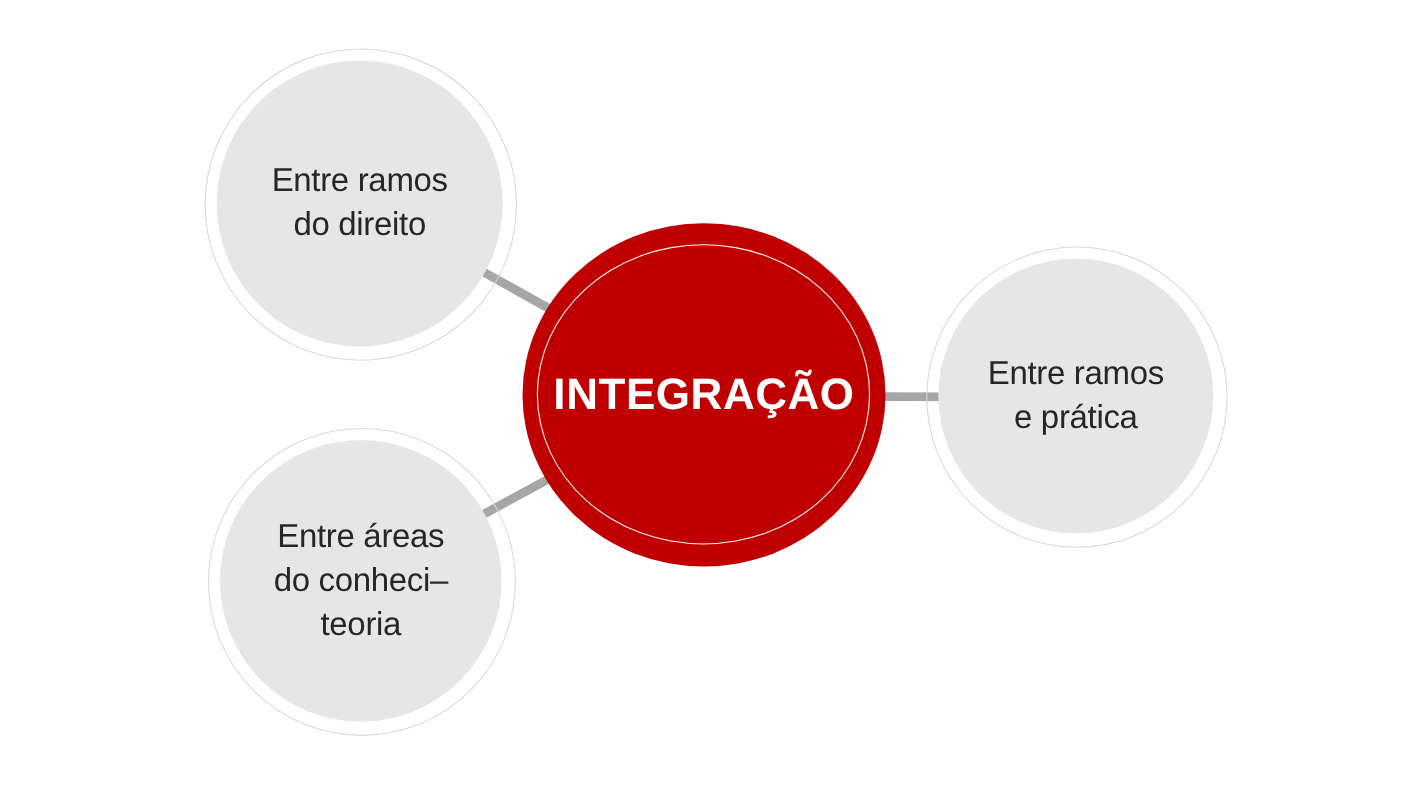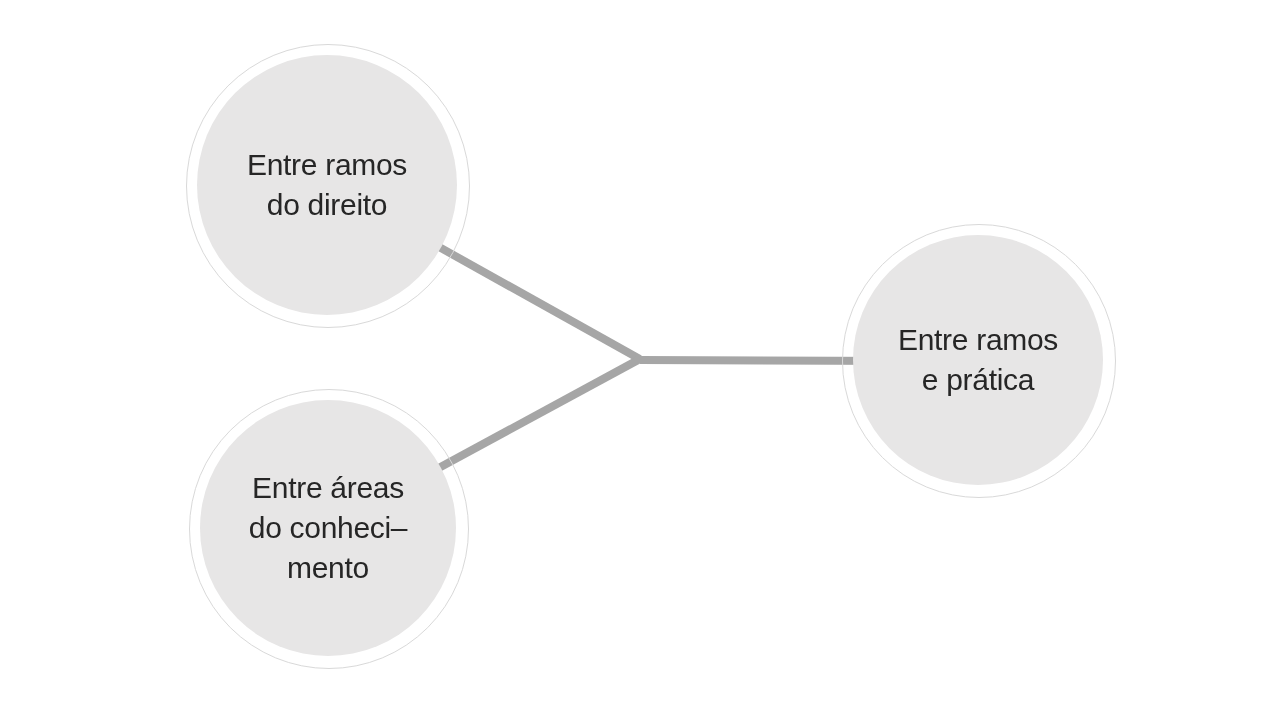--- a/index.html
+++ b/index.html
@@ -111,22 +111,26 @@
   <div class="ring r-right"></div>
 
   <div class="node n-topleft">
     <span class="node-label">Entre ramos
 do direito</span>
   </div>
 
   <div class="node n-botleft">
     <span class="node-label">Entre áreas
 do conheci–
-mento</span>
+teoria</span>
   </div>
 
   <div class="node n-right">
     <span class="node-label">Entre ramos
 e prática</span>
   </div>
 
+  <div class="center-node">
+    <div class="center-inner-ring"></div>
+    <span class="center-label">INTEGRAÇÃO</span>
+  </div>
 
 </div>
 
 </body></html>

